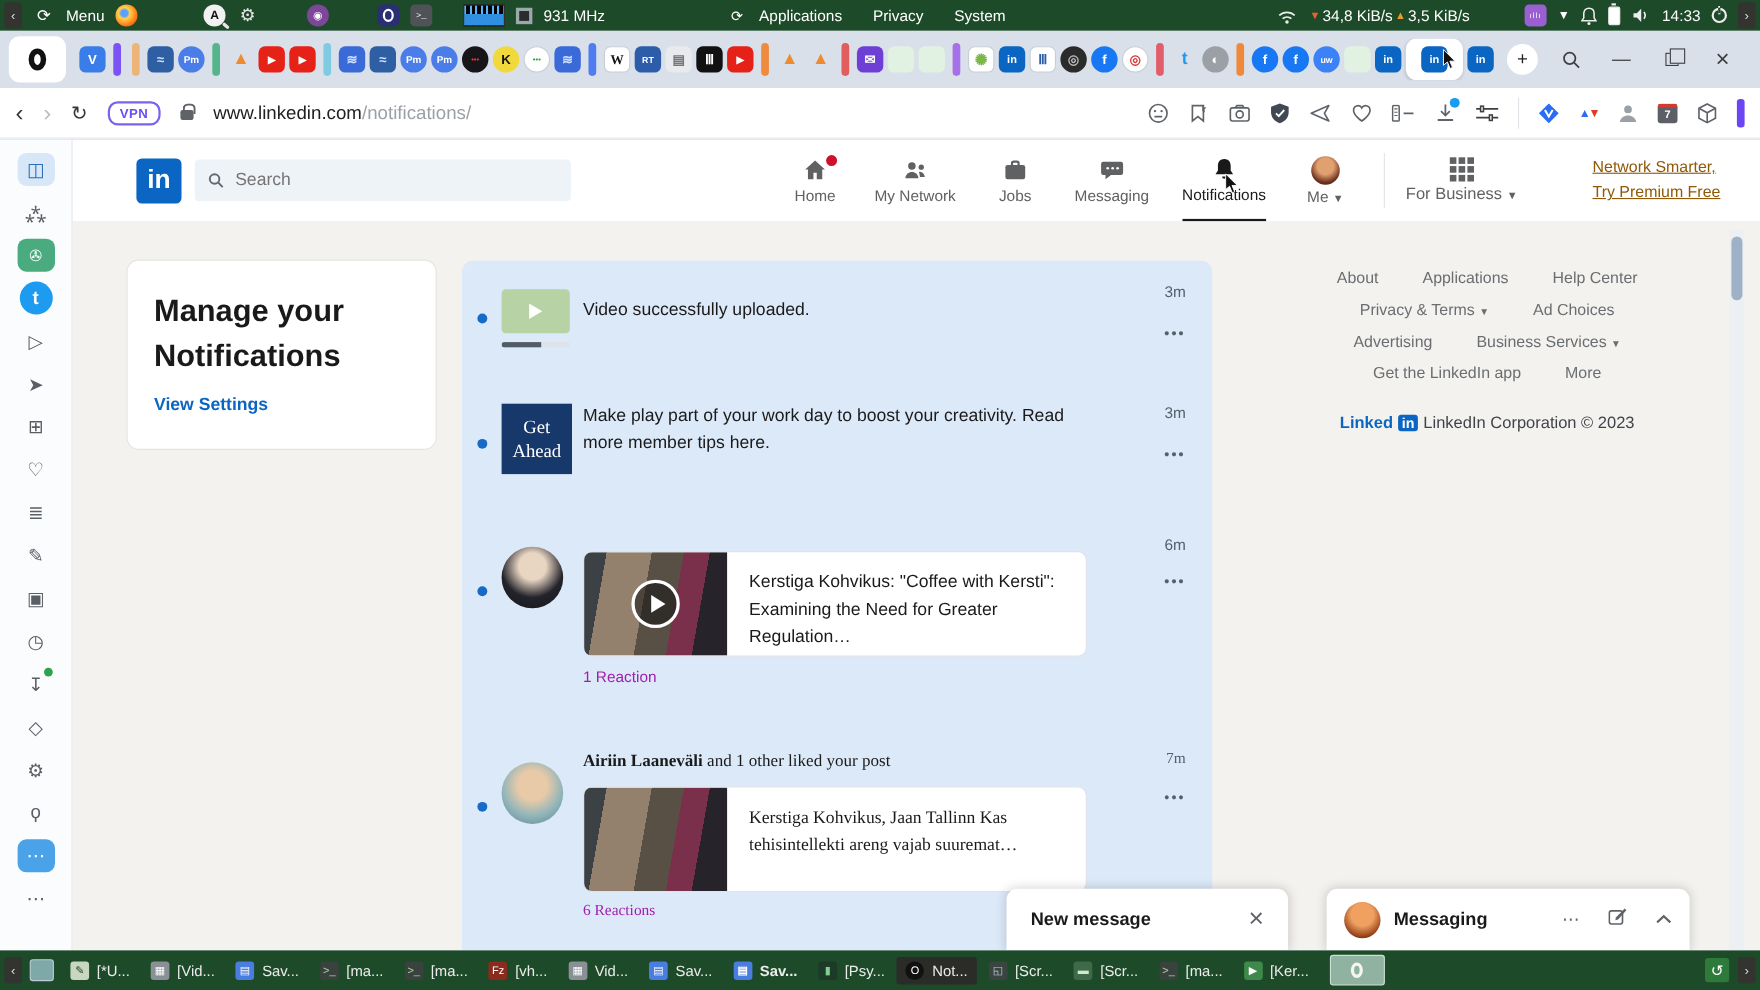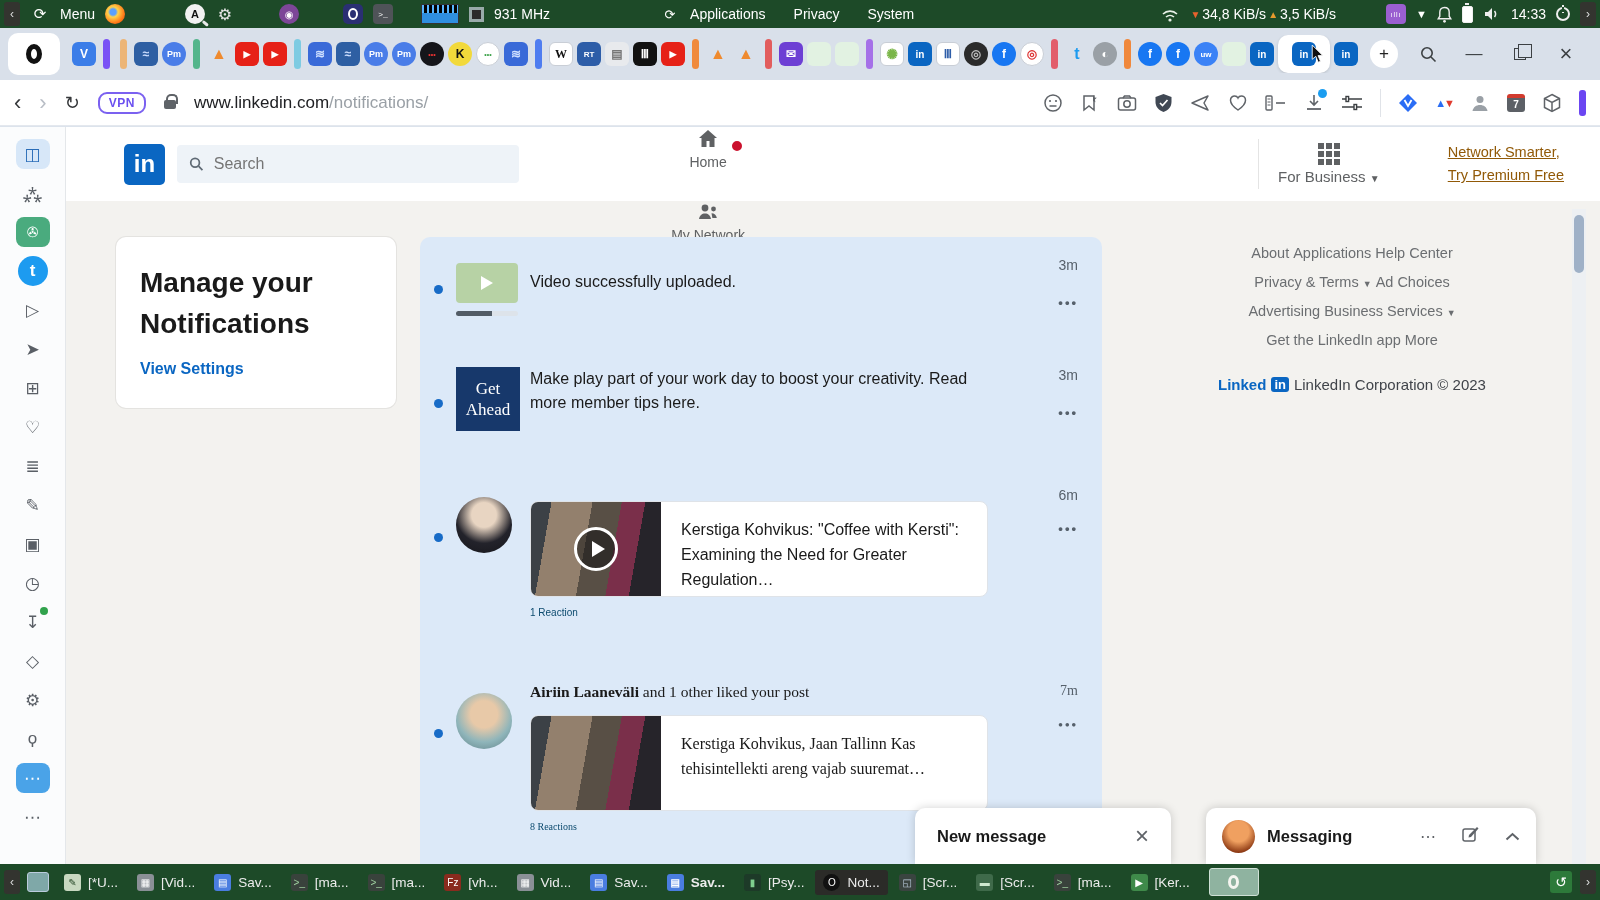--- a/index.html
+++ b/index.html
@@ -101,21 +101,21 @@
 
   
   .li-page { flex:1; position:relative; background:#f3f2ef; overflow:hidden; }
   .li-header { height:74px; background:#fff; display:flex; align-items:center; padding-left:58px; position:relative; }
   .li-logo { width:41px; height:41px; background:#0a66c2; border-radius:5px; color:#fff;
              font-weight:bold; font-size:24px; display:flex; align-items:center; justify-content:center; }
   .li-search { margin-left:12px; width:342px; height:38px; background:#eef3f8; border-radius:4px;
                display:flex; align-items:center; padding:0 12px; gap:10px; }
   .li-search input { border:0; background:transparent; outline:none; font-size:16px; color:#333;
                      font-family:"Liberation Sans",sans-serif; width:100%; }
-  .li-nav { position:absolute; left:604px; top:0; height:100%; display:flex; align-items:stretch; gap:30px;flex-direction:column; }
+  .li-nav { position:absolute; left:651px; top:0; height:100%; display:flex; align-items:stretch; gap:30px; }
   .nav-item { display:flex; flex-direction:column; align-items:center; justify-content:center;
               color:#5f6163; position:relative; min-width:48px; }
   .nav-item .nlabel { font-size:14px; margin-top:3px; white-space:nowrap; }
   .nav-item.active { color:#191919; border-bottom:2px solid #191919; }
   .nav-item svg { display:block; }
   .home-badge { position:absolute; top:12px; right:2px; width:14px; height:14px; background:#cb112d;
                 border:2px solid #fff; border-radius:50%; }
   .me-ava { width:26px; height:26px; border-radius:50%;
             background:radial-gradient(circle at 50% 35%, #e0a070 0 35%, #6b2f1e 70%, #3a1a10); }
   .me-caret, .fb-caret { font-size:10px; }
@@ -156,26 +156,26 @@
   .post-card { margin:14px 90px 0 96px; background:#fff; border:1px solid #dfe3e8; border-radius:8px;
                display:flex; overflow:hidden; height:96px; }
   .post-thumb { width:130px; flex:none; position:relative;
       background:linear-gradient(100deg,#3c4146 0 14%, #93806d 14% 42%, #584f45 42% 62%, #7a2f4a 62% 78%, #26242a 78%); }
   .play-badge { position:absolute; left:50%; top:50%; transform:translate(-50%,-50%); width:44px; height:44px;
                 border:3px solid #fff; border-radius:50%; background:rgba(20,20,20,.55);
                 display:flex; align-items:center; justify-content:center; }
   .play-badge i { width:0; height:0; border-left:13px solid #fff; border-top:8px solid transparent;
                   border-bottom:8px solid transparent; margin-left:4px; }
   .post-title { padding:16px 20px; font-size:16px; color:#1a1a1a; line-height:1.55; }
-  .n-react { margin:10px 0 0 96px; font-size:10px; color:#0c4a6e; padding-bottom:4px; }
+  .n-react { margin:10px 0 0 96px; font-size:14px; color:#a21caf; padding-bottom:4px; }
 
   .li-footer { position:absolute; left:1086px; top:36px; width:400px; text-align:center;
                font-size:14.5px; color:#6b6e71; }
   .li-footer .frow { margin-bottom:13px; }
-  .li-footer .flink { margin:0 2px; white-space:nowrap; }
+  .li-footer .flink { margin:0 20px; white-space:nowrap; }
   .li-footer .fcaret { font-size:9px; margin-left:4px; }
   .f-logo-row { margin-top:28px; font-size:15px; color:#40444a; display:flex; align-items:center; justify-content:center; gap:5px; }
   .f-logo-word { color:#0a66c2; font-weight:bold; }
   .f-logo-badge { background:#0a66c2; color:#fff; font-weight:bold; border-radius:3px; padding:0px 3px; font-size:13px; }
 
   .ovl { position:absolute; bottom:0; background:#fff; border-radius:10px 10px 0 0;
          box-shadow:0 0 10px rgba(0,0,0,.18); display:flex; align-items:center; }
   .ovl-new { left:849px; width:256px; height:56px; padding:0 22px; justify-content:space-between; }
   .ovl-new .t { font-size:16.5px; font-weight:bold; color:#1a1a1a; }
   .ovl-new .x { font-size:24px; color:#5f6368; }
@@ -568,21 +568,21 @@
           </div>
 
           <div class="notif" style="height:210px; padding-top:22px;font-family:Liberation Serif, serif;">
             <span class="ndot" style="top:68px;"></span>
             <div class="n-ava ava-airiin" style="top:32px;"></div>
             <div class="n-head"><b>Airiin Laaneväli</b> <span>and 1 other liked your post</span></div>
             <div class="post-card">
               <div class="post-thumb"></div>
               <div class="post-title">Kerstiga Kohvikus, Jaan Tallinn Kas tehisintellekti areng vajab suuremat…</div>
             </div>
-            <div class="n-react">8 Reactions</div>
+            <div class="n-react">6 Reactions</div>
             <span class="n-time" style="top:22px;">7m</span>
             <span class="n-menu" style="top:56px;">•••</span>
           </div>
         </main>
 
         <aside class="li-footer" id="li-footer">
             <div class="frow"><span class="flink">About</span><span class="flink">Applications</span><span class="flink">Help Center</span></div>
             <div class="frow"><span class="flink">Privacy &amp; Terms<span class="fcaret">▼</span></span><span class="flink">Ad Choices</span></div>
             <div class="frow"><span class="flink">Advertising</span><span class="flink">Business Services<span class="fcaret">▼</span></span></div>
             <div class="frow"><span class="flink">Get the LinkedIn app</span><span class="flink">More</span></div>

